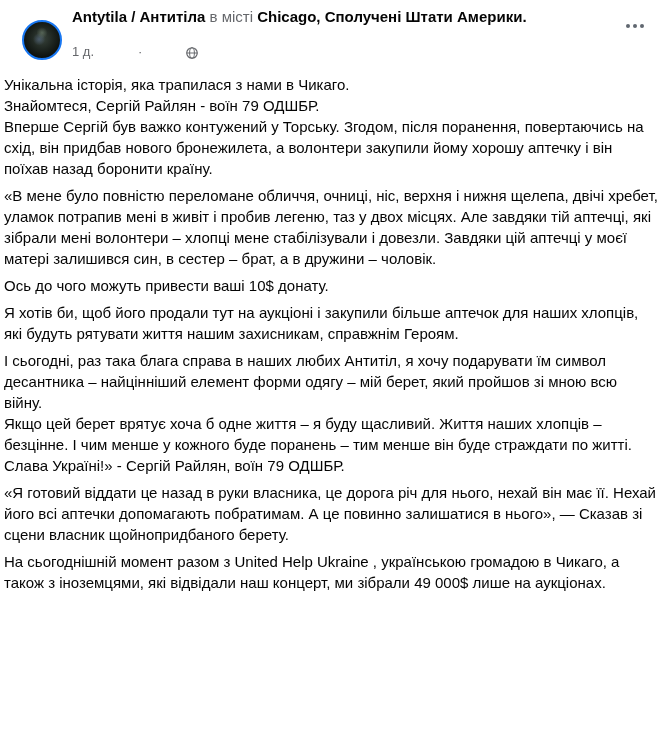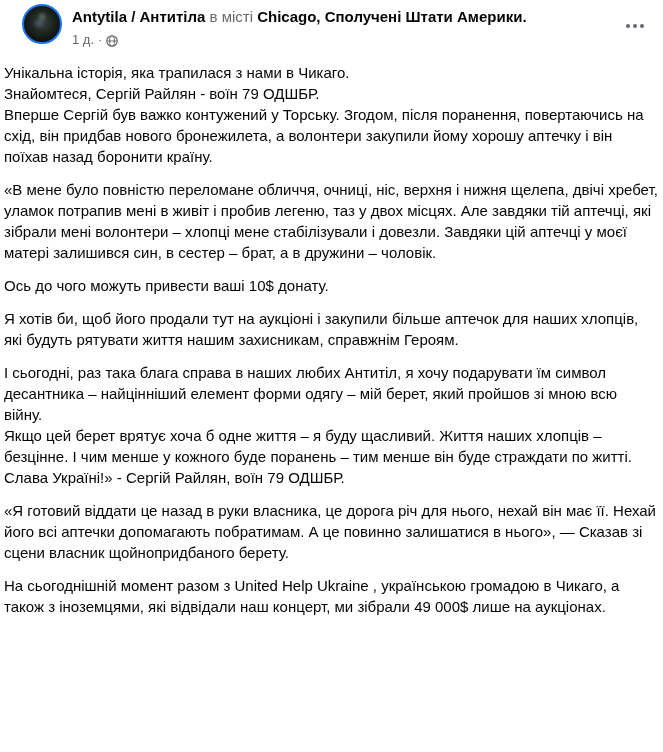--- a/index.html
+++ b/index.html
@@ -6,21 +6,21 @@
   body{
     width:663px;height:752px;
     background:#ffffff;
     font-family:"Liberation Sans","DejaVu Sans",sans-serif;
     color:#050505;
     overflow:hidden;
     position:relative;
   }
   .post-header{
     display:flex;
-    align-items:flex-start;
+    align-items:flex-end;
     padding:4px 48px 0 22px;
   }
   .avatar{
     width:36px;height:36px;
     flex:0 0 36px;
     border-radius:50%;
     border:2.5px solid #1877f2;
     background:
       radial-gradient(circle at 50% 30%, rgba(120,140,120,.55) 0%, rgba(120,140,120,0) 18%),
       radial-gradient(circle at 42% 48%, rgba(90,110,140,.6) 0%, rgba(90,110,140,0) 22%),
@@ -30,37 +30,38 @@
   .header-text{margin-left:10px;flex:1;min-width:0;}
   .header-title{
     font-size:15px;line-height:20px;
     padding-top:3px;
   }
   .header-title .bold{font-weight:700;cursor:pointer;}
   .header-title .muted{color:#65676b;font-weight:400;}
   .meta-row{
     display:flex;align-items:center;
     font-size:13px;line-height:17px;color:#65676b;
-    margin-top:4px;
+    margin-top:16px;
+    gap:40px;
   }
   .meta-row .dot-sep{margin:0 4px;}
   .globe{width:12px;height:12px;display:inline-block;}
   .menu-btn{
     position:absolute;top:12px;right:14px;
     width:28px;height:24px;
     display:flex;align-items:center;justify-content:center;
     border:none;background:transparent;cursor:pointer;padding:0;
   }
   .post-body{
     padding:14px 5px 0 4px;
     font-size:15px;
     line-height:21px;
   }
   .post-body p{margin:0;}
-  .post-body p.nb{margin-top:12px;}
+  .post-body p.nb{margin-top:6px;}
   .body-link{color:#000000;cursor:pointer;text-decoration:none;}
 </style>
 </head>
 <body>
 
 <div class="post-header">
   <div class="avatar"></div>
   <div class="header-text">
     <div class="header-title">
       <span class="bold">Antytila / Антитіла</span>

